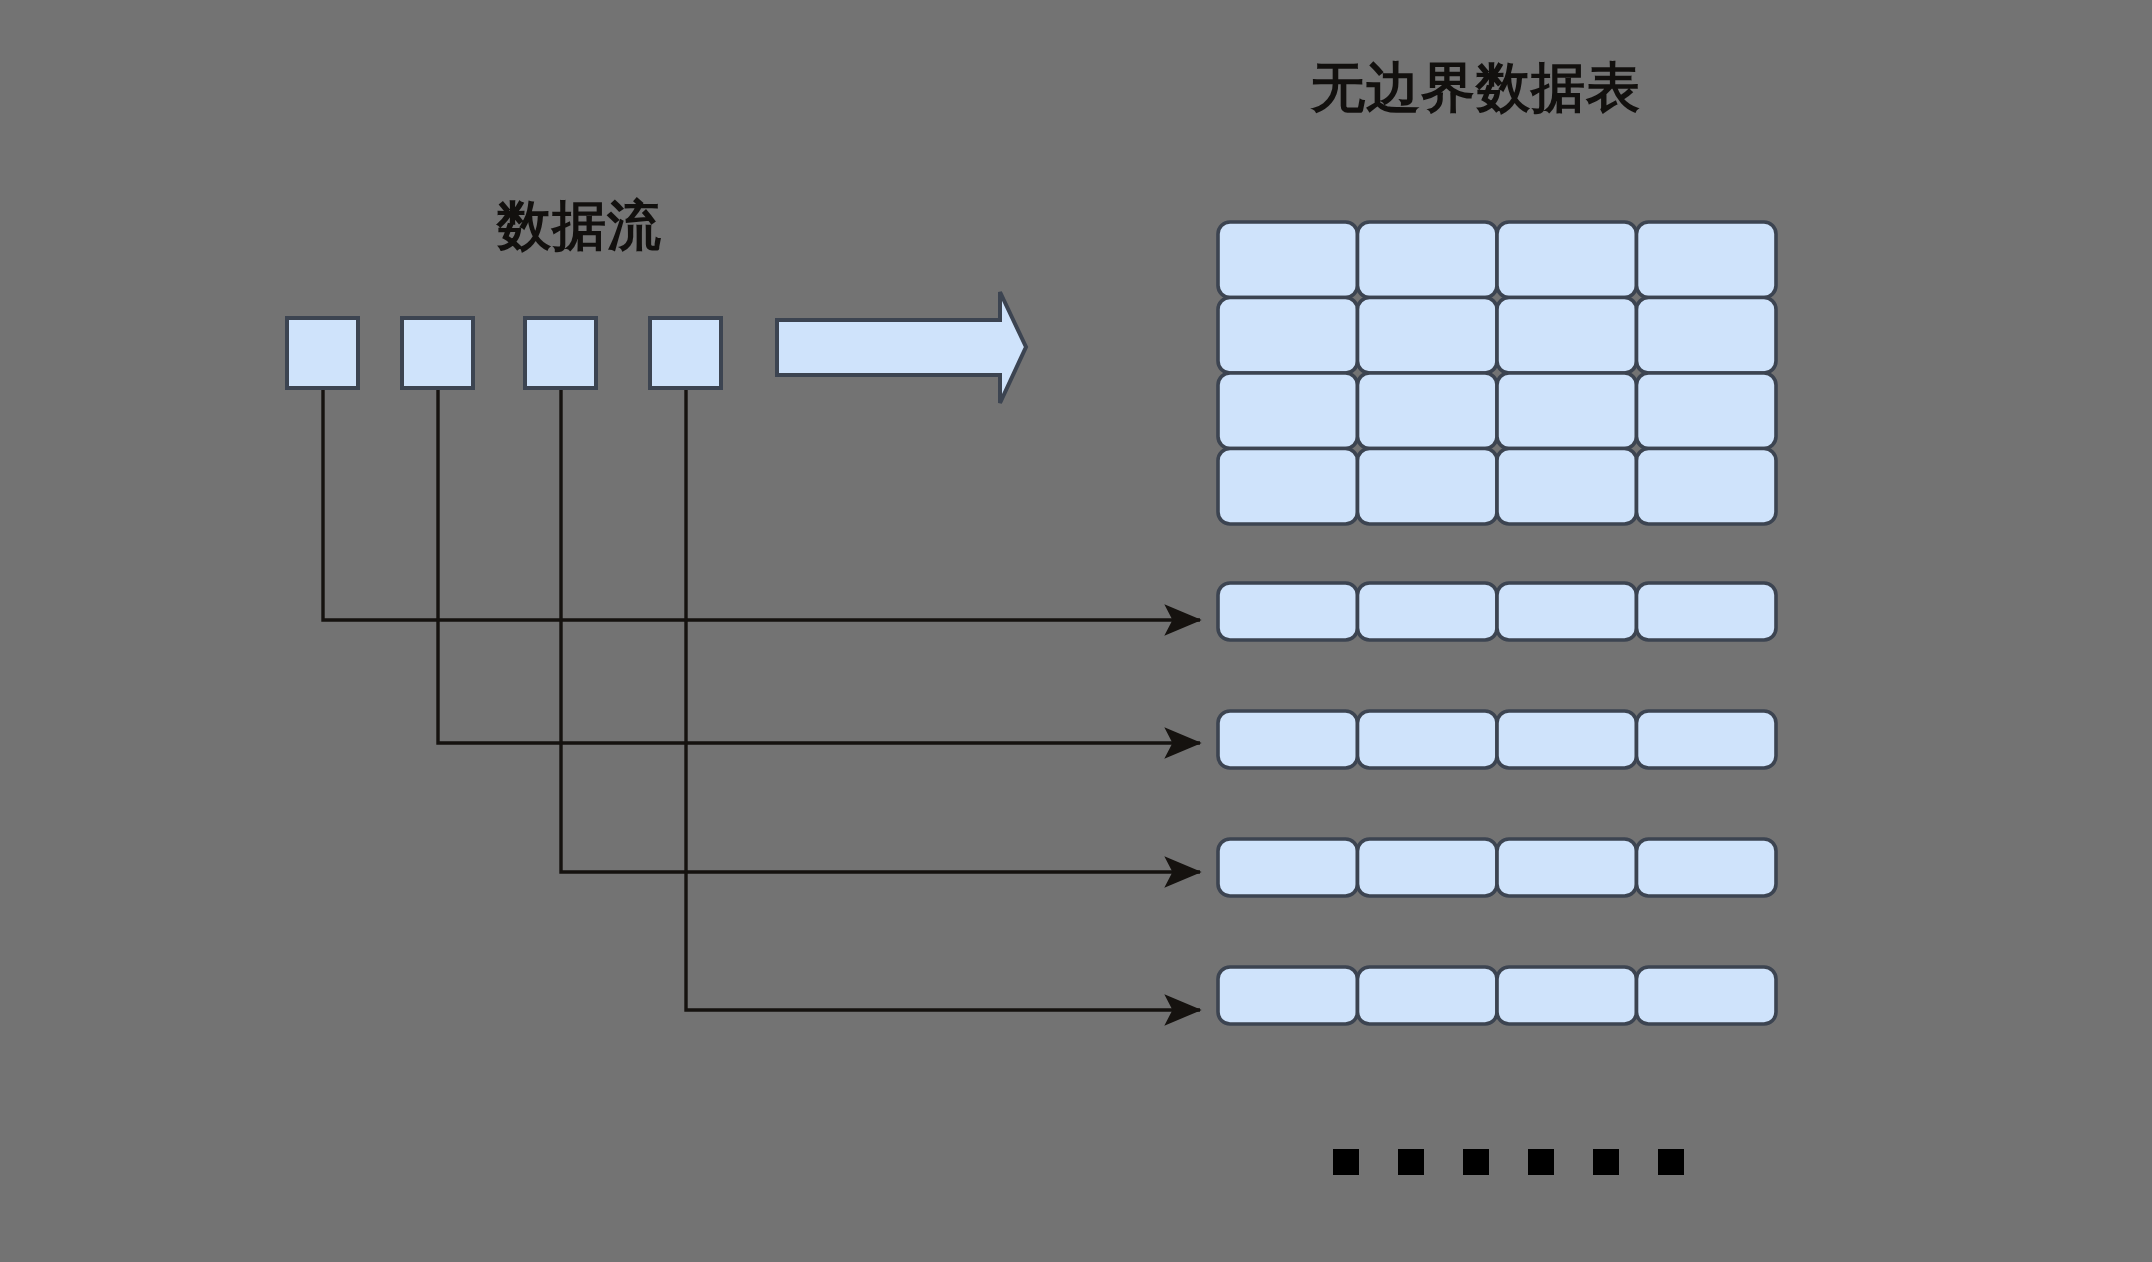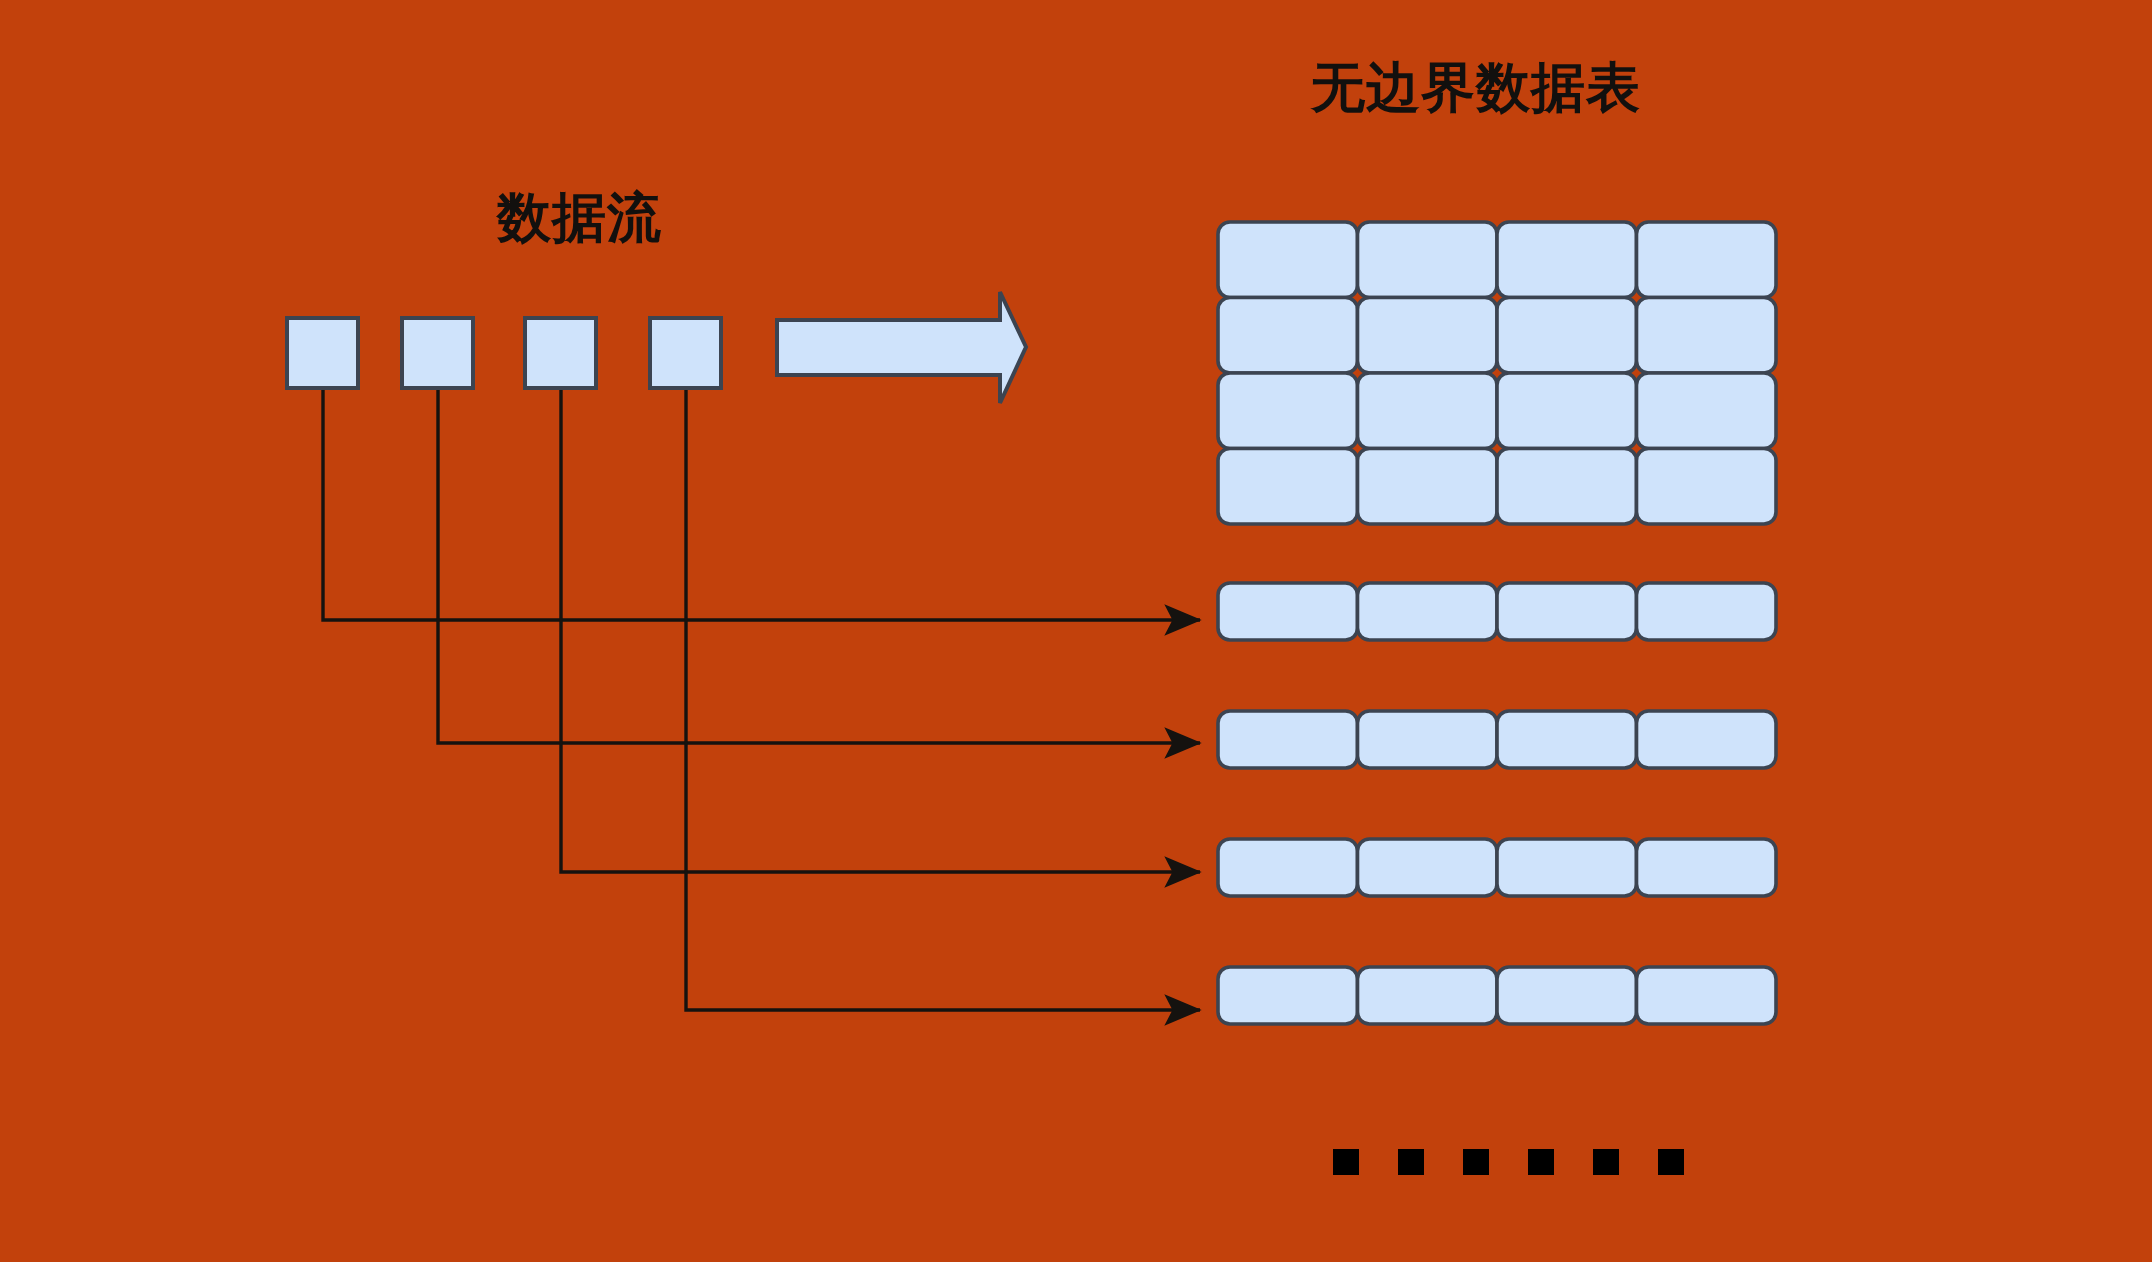--- a/index.html
+++ b/index.html
@@ -8,40 +8,40 @@
     padding: 0;
     background: #f4f3ee;
   }
   body {
     font-family: "Liberation Sans", "DejaVu Sans", sans-serif;
   }
   #canvas {
     position: relative;
     width: 2152px;
     height: 1262px;
-    background: #c2410c;
+    background: #737373;
     overflow: hidden;
     text-align: right;
   }
   .label {
     position: absolute;
     color: #12100e;
     font-size: 54px;
     font-weight: 700;
     letter-spacing: 1px;
     white-space: nowrap;
     line-height: 1;
   }
   #title-unbounded-table {
     left: 1311px;
     top: 60px;
   }
   #label-data-stream {
     left: 497px;
-    top: 190px;
+    top: 198px;
   }
   #svg-layer {
     position: absolute;
     left: 0;
     top: 0;
     width: 2152px;
     height: 1262px;
   }
 </style>
 </head>

